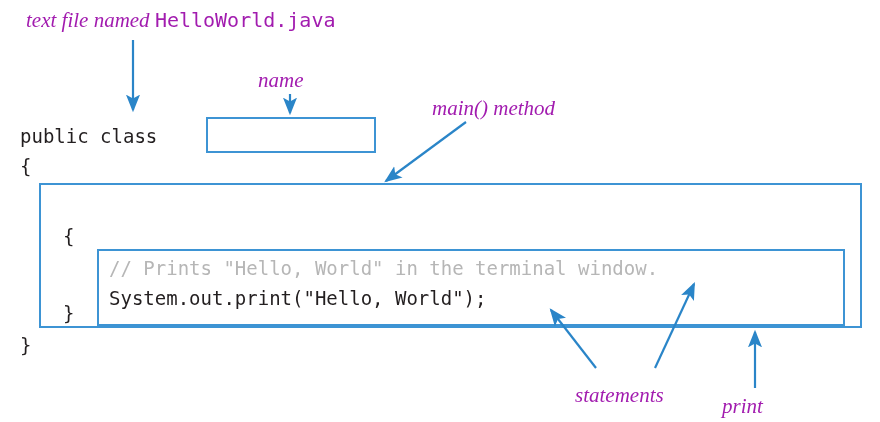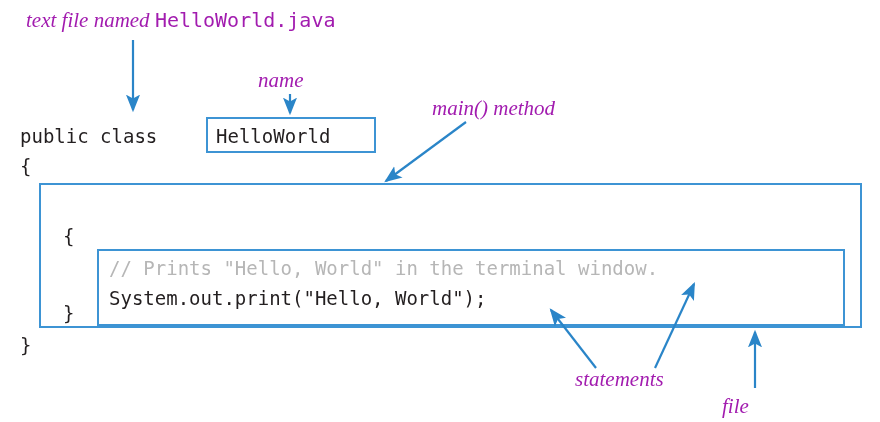--- a/index.html
+++ b/index.html
@@ -62,42 +62,41 @@
 
   <div class="label" style="left:26px; top:8px;"><span>text file named </span><span class="mono">HelloWorld.java</span></div>
 
   <div class="label" style="left:258px; top:68px;text-align:right;">name</div>
 
   <div class="label" style="left:432px; top:96px;">main() method</div>
 
   <div class="code" style="left:20px; top:121px;">public class</div>
 
   <div class="hl-box" style="left:206px; top:117px; width:170px; height:36px;"></div>
-  <div class="code" style="left:216px; top:121px;">HelloWorld</div>
 
   <div class="code" style="left:20px; top:151px;">{</div>
 
   <div class="hl-box" style="left:39px; top:183px; width:823px; height:145px;"></div>
 
 
   <div class="code" style="left:63px; top:221px;">{</div>
 
   <div class="hl-box" style="left:97px; top:249px; width:748px; height:77px;"></div>
 
   <div class="code comment" style="left:109px; top:253px;">// Prints "Hello, World" in the terminal window.</div>
 
   <div class="code" style="left:109px; top:283px;">System.out.print("Hello, World");</div>
 
   <div class="code" style="left:63px; top:298px;">}</div>
 
   <div class="code" style="left:20px; top:330px;">}</div>
 
-  <div class="label" style="left:575px; top:367px;">statements</div>
+  <div class="label" style="left:575px; top:383px;">statements</div>
 
-  <div class="label" style="left:722px; top:394px;">file</div>
+  <div class="label" style="left:722px; top:394px;">print</div>
 
   <svg class="overlay" viewBox="0 0 880 422">
     <defs>
       <marker id="ah" markerWidth="9" markerHeight="9" refX="7" refY="3.2" orient="auto" markerUnits="strokeWidth">
         <path d="M0,0 L8,3.2 L0,6.4 L1.8,3.2 z" fill="#2a85c8"></path>
       </marker>
     </defs>
 
     <line x1="133" y1="40" x2="133" y2="110" stroke="#2a85c8" stroke-width="2.2" marker-end="url(#ah)"></line>
 

